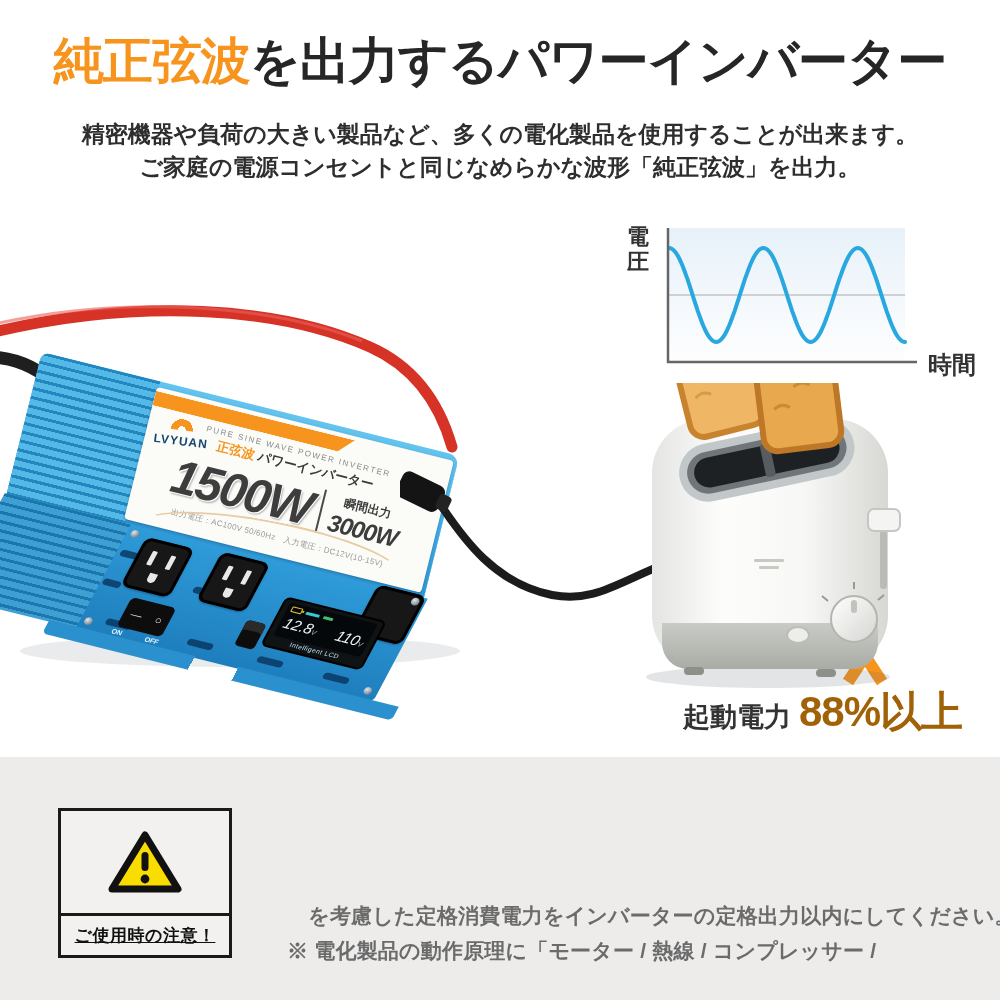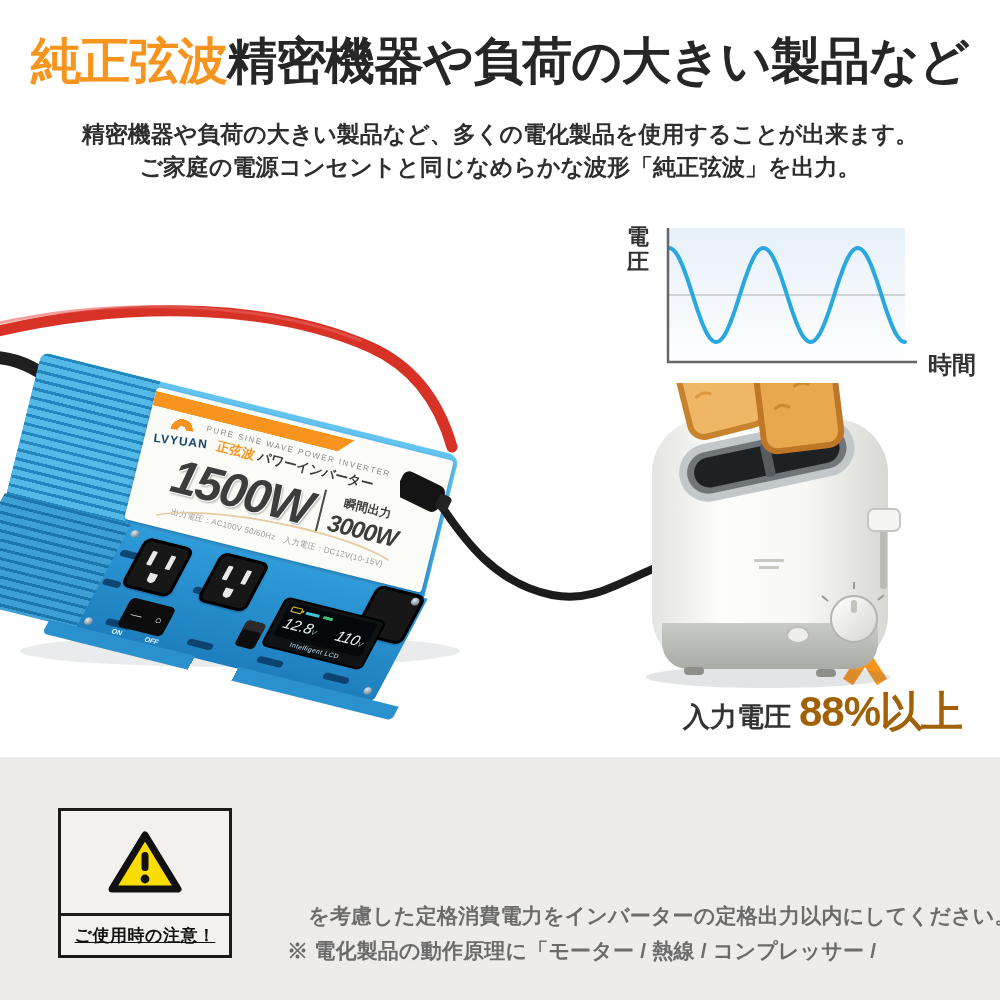--- a/index.html
+++ b/index.html
@@ -98,21 +98,21 @@
                font-size:17px;font-weight:bold;color:#111;letter-spacing:.5px;text-decoration:underline;}
   .note-lines{position:absolute;left:287px;top:34px;width:700px;font-size:21px;line-height:35.5px;
               color:#6B6B6B;font-weight:bold;letter-spacing:.2px;white-space:pre;}
 </style>
 </head>
 <body>
 
 <div class="canvas">
 
   <div class="title">
-    <span class="hl">純正弦波</span><span>精密機器や負荷の大きい製品など</span>
+    <span class="hl">純正弦波</span><span>を出力するパワーインバーター</span>
   </div>
   <div class="subtitle">
 
   <div>精密機器や負荷の大きい製品など、多くの電化製品を使用することが出来ます。</div>
       <div>ご家庭の電源コンセントと同じなめらかな波形「純正弦波」を出力。</div>
     </div>
 
   <div class="chart-wrap">
     <svg width="380" height="170" viewBox="0 0 380 170">
       <defs>
@@ -266,21 +266,21 @@
       <rect x="141" y="183" width="20" height="3" rx="1"></rect>
     </g>
     <rect x="66" y="284" width="20" height="8" rx="4" fill="#8E8F8A"></rect>
     <rect x="198" y="286" width="20" height="8" rx="4" fill="#8E8F8A"></rect>
   </svg>
 
   <svg class="caret" width="48" height="40" viewBox="0 0 48 40">
     <polyline points="7,34 24,8 41,34" fill="none" stroke="#F7941D" stroke-width="12"></polyline>
   </svg>
   <div class="eff">
-    <span class="eff-label">入力電圧</span>
+    <span class="eff-label">起動電力</span>
     <span class="eff-value">88%以上</span>
   </div>
 
   <div class="notes-section">
     <div class="warn-card">
       <div class="warn-top">
         <svg width="78" height="68" viewBox="0 0 78 68">
           <polygon points="39,7 72,61 6,61" fill="#F9DC00" stroke="#111" stroke-width="7" stroke-linejoin="round"></polygon>
           <rect x="35.5" y="24" width="7" height="19" rx="3.5" fill="#111"></rect>
           <circle cx="39" cy="51" r="4.4" fill="#111"></circle>

